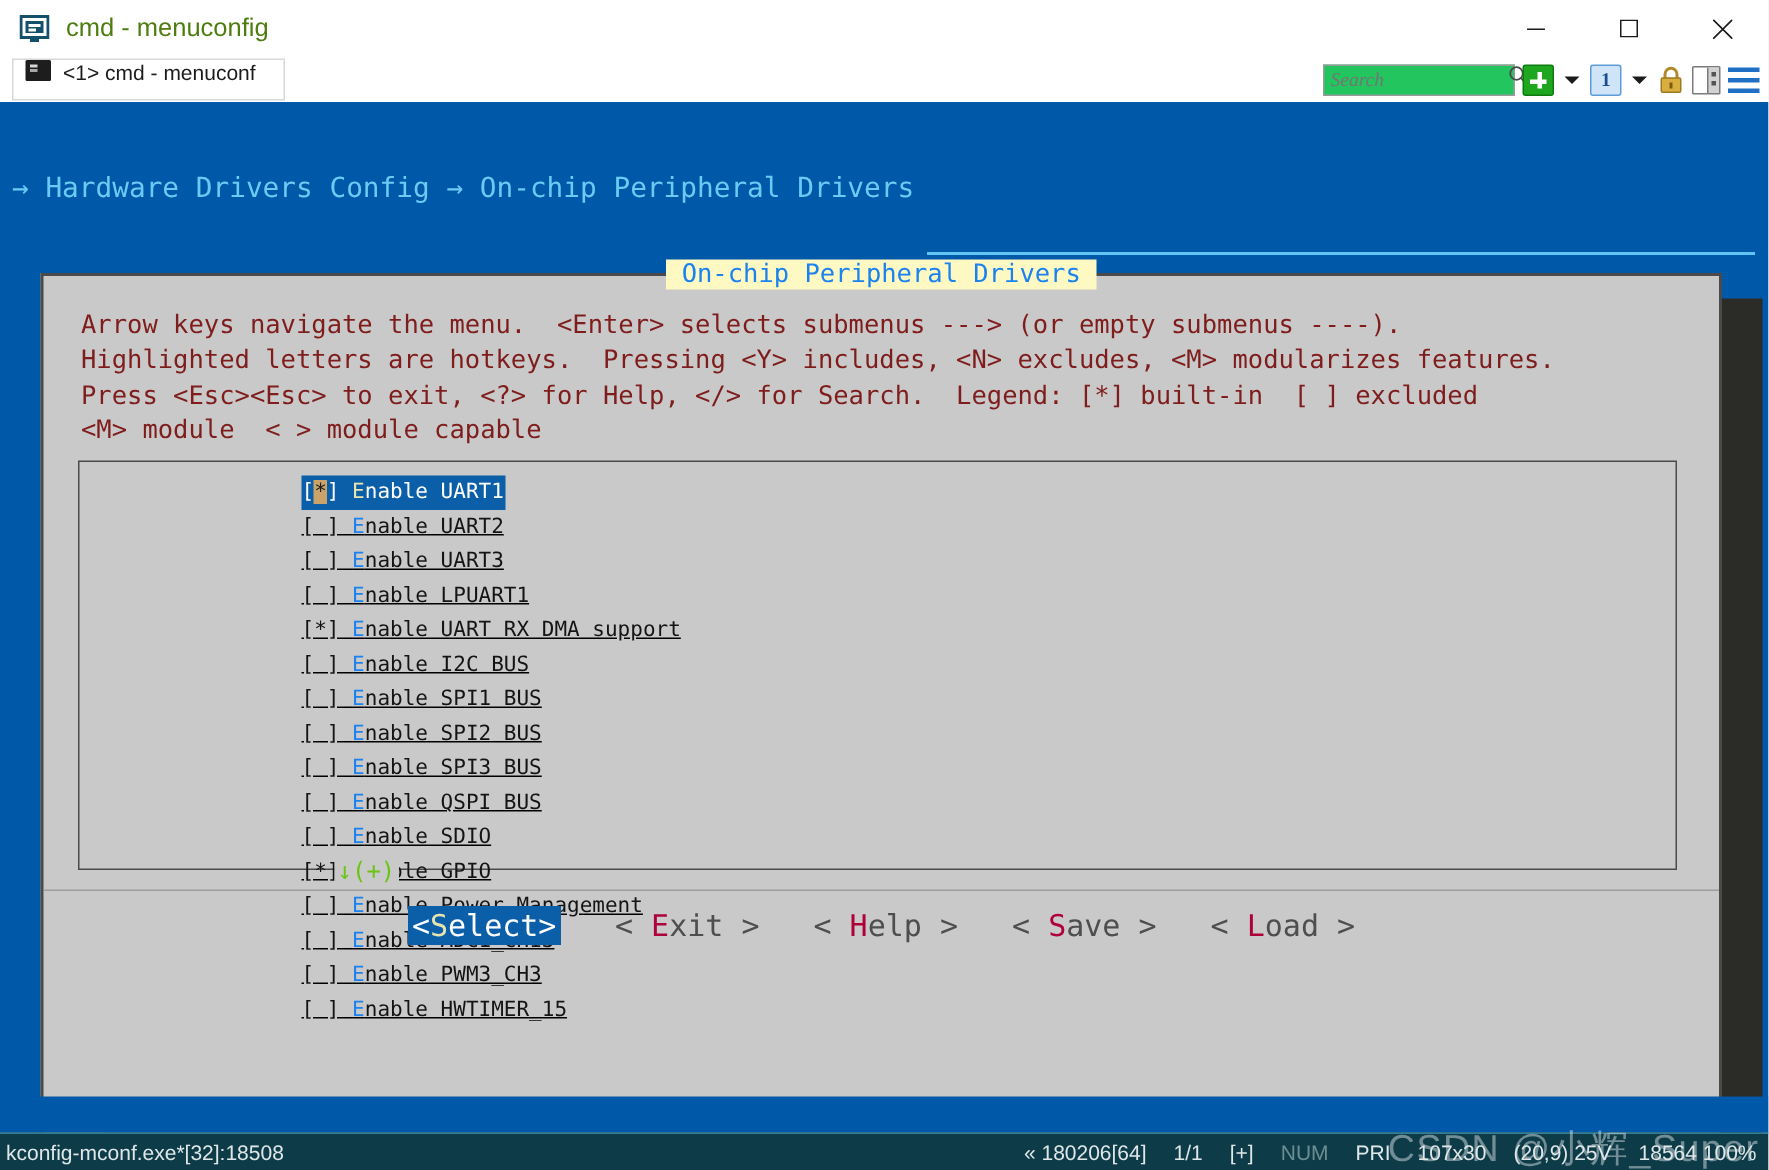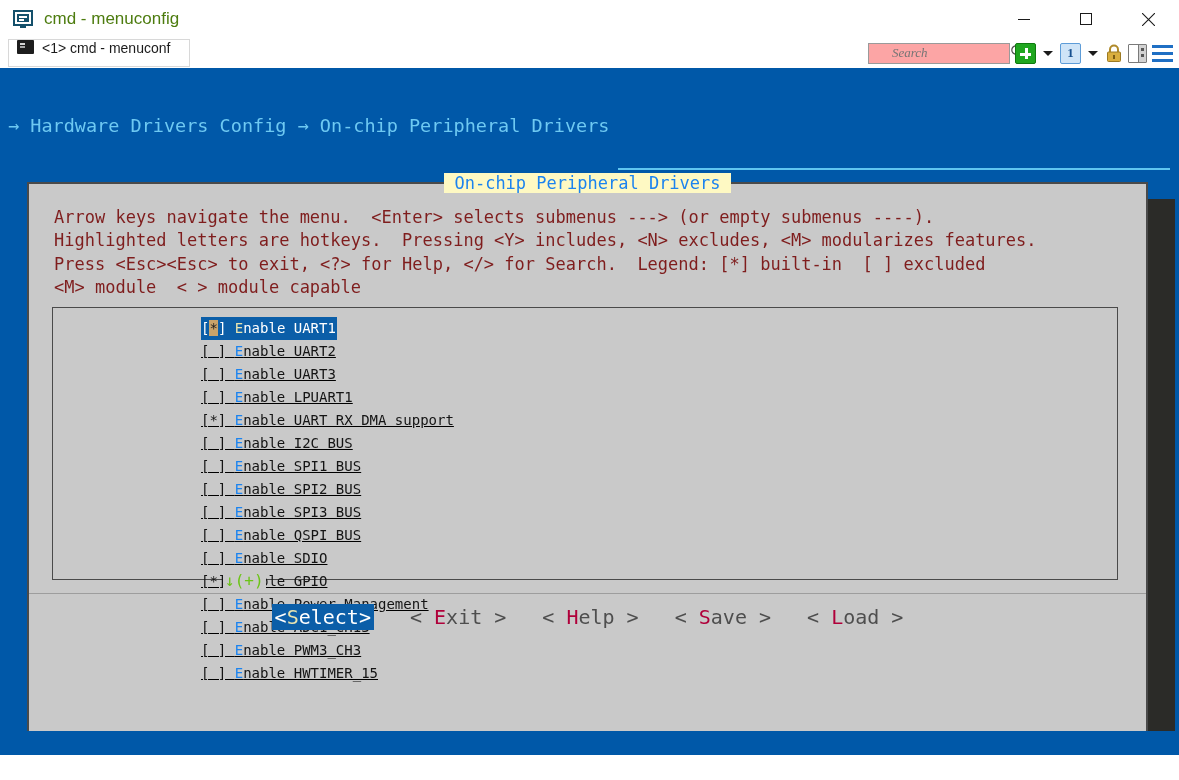--- a/index.html
+++ b/index.html
@@ -51,22 +51,22 @@
   .tab-ico::after {
     content: ""; position: absolute; left: 3px; top: 3px;
     width: 5px; height: 2px; background: #d5d5d5;
     box-shadow: 0 3px 0 0 #a8a8a8;
   }
   .toolbar {
     position: absolute; right: 6px; top: 38px; height: 30px;
     display: flex; align-items: center; gap: 5px;
   }
   .searchbox {
-    width: 142px; height: 21px; border: 1px solid #9a9a9a; background: #fca5a5;
-    display: flex; align-items: center; padding: 0 3px 0 23px;
+    width: 128px; height: 21px; border: 1px solid #9a9a9a; background: #22c55e;
+    display: flex; align-items: center; padding: 0 3px 0 4px;
   }
   .searchbox input {
     border: 0; outline: 0; width: 118px; font-size: 13px;
     font-style: italic; color: #3b3b3b;
     font-family: "Liberation Serif", serif; background: transparent;
   }
   .tb-btn { display: flex; align-items: center; }
   .plus-btn {
     width: 21px; height: 21px; background: #1fa61f;
     border: 1px solid #0f7a0f; position: relative; border-radius: 2px;
@@ -311,14 +311,28 @@
           <span class="btn"><span>&lt; </span><span class="k">E</span><span>xit &gt;</span></span>
           <span class="btn"><span>&lt; </span><span class="k">H</span><span>elp &gt;</span></span>
           <span class="btn"><span>&lt; </span><span class="k">S</span><span>ave &gt;</span></span>
           <span class="btn"><span>&lt; </span><span class="k">L</span><span>oad &gt;</span></span>
         </div>
     </div>
 
     <div class="blue-bottom"></div>
   </div>
 
+  <div class="statusbar">
+    <span class="sb-left">kconfig-mconf.exe*[32]:18508</span>
+    <span class="sb-right">
+      <span>« 180206[64]</span>
+      <span>1/1</span>
+      <span>[+]</span>
+      <span class="sb-dim">NUM</span>
+      <span>PRI</span>
+      <span>107x30</span>
+      <span>(20,9) 25V</span>
+      <span>18564 100%</span>
+    </span>
+    <span class="watermark">CSDN @小辉_Super</span>
+  </div>
 
 </div>
 
 </body></html>

